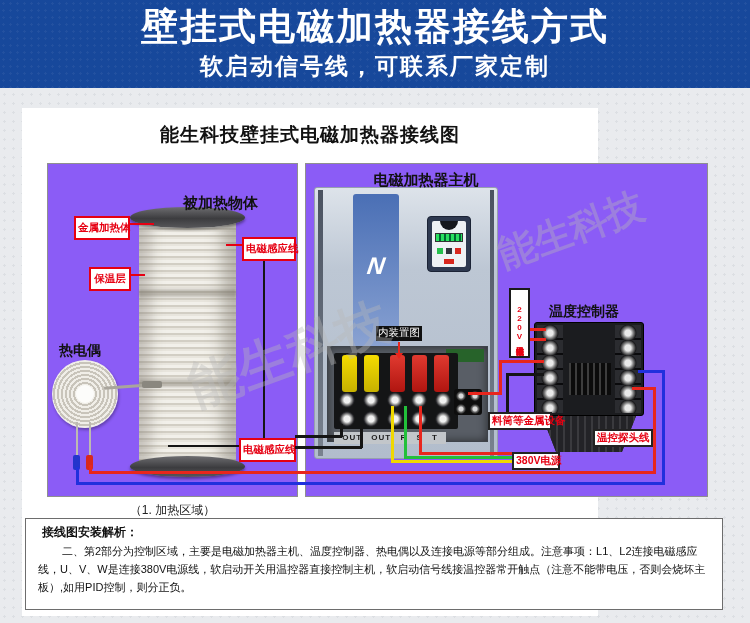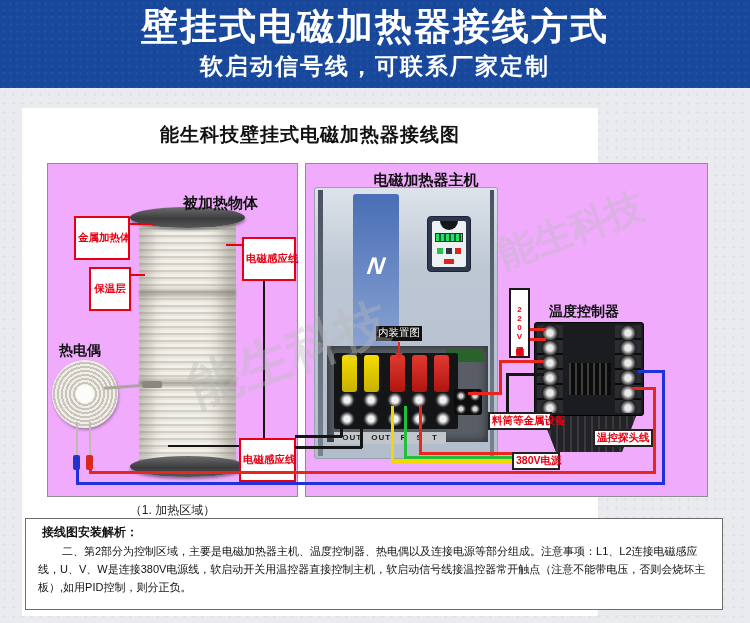--- a/index.html
+++ b/index.html
@@ -8,29 +8,29 @@
          background-image:radial-gradient(circle,#dcdfe3 1px,transparent 1.3px);background-size:9px 9px;overflow:hidden;}
   
   .banner{position:absolute;left:0;top:0;width:750px;height:88px;background:#17489b;
           background-image:radial-gradient(rgba(255,255,255,.05) 1px,transparent 1.3px);background-size:7px 7px;
           text-align:center;color:#fff;z-index:2;}
   .banner-title{margin:0;padding-top:7px;font-size:37px;font-weight:bold;letter-spacing:2px;line-height:1.1;}
   .banner-sub{margin:0;padding-top:3px;font-size:23px;font-weight:bold;letter-spacing:2px;}
   
   .card{position:absolute;left:22px;top:108px;width:576px;height:508px;background:#fff;z-index:1;}
   .card-title{position:absolute;left:0;top:14px;width:100%;text-align:center;font-size:19px;font-weight:bold;color:#111;letter-spacing:1px;}
-  .panel{position:absolute;border:1px solid #8f8f8f;background:#f0abfc;}
+  .panel{position:absolute;border:1px solid #8f8f8f;background:#8b5cf6;}
   .panel-left{left:25px;top:55px;width:251px;height:334px;}
   .panel-right{left:283px;top:55px;width:403px;height:334px;}
   .caption{position:absolute;top:394px;font-size:12px;color:#222;text-align:center;}
   .cap1{left:25px;width:251px;}
   .cap2{left:283px;width:403px;}
   
   .lblr{position:absolute;border:2px solid #e60012;color:#e60012;background:#fff;font-size:10.5px;font-weight:bold;
-        line-height:1.1;padding:14px 2px;white-space:nowrap;text-align:center;z-index:8;}
+        line-height:1.1;padding:4px 2px;white-space:nowrap;text-align:center;z-index:8;}
   .lblk{position:absolute;border:2px solid #222;color:#e60012;background:#fff;font-size:10.5px;font-weight:bold;
         line-height:1.1;padding:1px 2px;white-space:nowrap;text-align:center;z-index:8;}
   .lbldark{position:absolute;background:#101010;color:#fff;font-size:10.5px;line-height:13px;text-align:center;z-index:8;}
   .blacktext{position:absolute;color:#111;font-weight:bold;z-index:8;}
   .wire{position:absolute;z-index:7;}
   .line{position:absolute;z-index:7;}
   
   .cylinder{position:absolute;left:91px;top:47px;width:97px;height:260px;z-index:2;
             background:repeating-linear-gradient(to bottom,#f2f0ea 0 3px,#d2cec4 3px 5px,#e8e5dd 5px 7px);
             border-radius:12px;box-shadow:inset -14px 0 16px rgba(120,115,105,.45),inset 12px 0 14px rgba(120,115,105,.35);}

